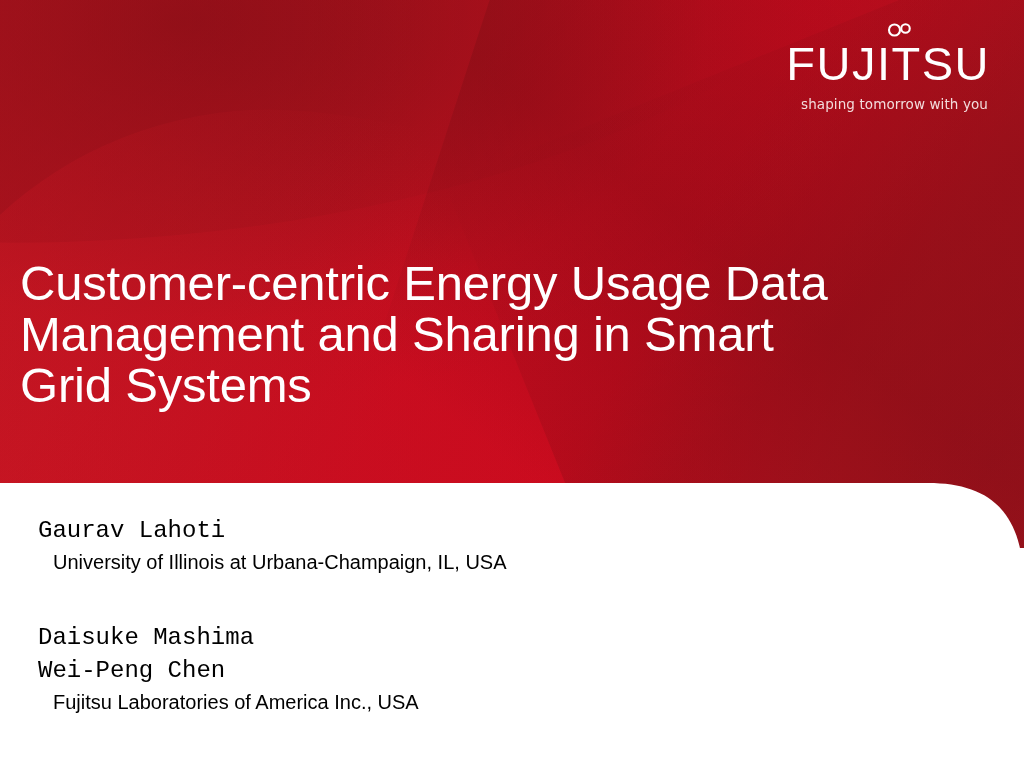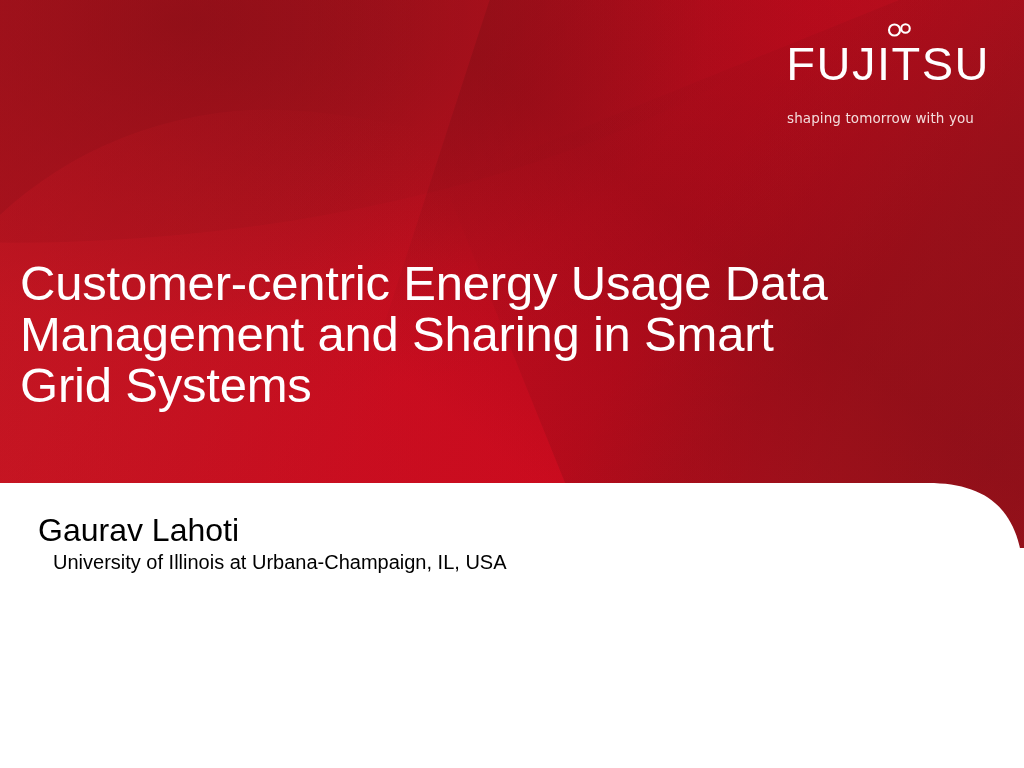--- a/index.html
+++ b/index.html
@@ -163,21 +163,21 @@
     margin: 0;
     padding-top: 14px;
     white-space: nowrap;
   }
   .logo-tagline {
     font-family: "DejaVu Sans", "Liberation Sans", sans-serif;
     font-size: 13.5px;
     font-weight: 400;
     color: #f3dcdc;
     letter-spacing: 0.1px;
-    margin: 14px;
+    margin: 0;
     padding-top: 9px;
     padding-right: 2px;
     white-space: nowrap;
   }
 
   
   .title {
     position: absolute;
     left: 20px;
     top: 258px;
@@ -196,22 +196,22 @@
     position: absolute;
     left: 38px;
     top: 514px;
     width: 860px;
     color: #000000;
   }
   .author-group { margin-bottom: 0; }
   .author-group + .author-group { margin-top: 44px; }
 
   .author-name {
-    font-family: Liberation Sans, sans-serif;
-    font-size: 32px;
+    font-family: Liberation Mono, monospace;
+    font-size: 24px;
     font-weight: 400;
     line-height: 33px;
     color: #000000;
     white-space: nowrap;
   }
   .author-affil {
     font-family: "Liberation Sans", "DejaVu Sans", sans-serif;
     font-size: 20px;
     font-weight: 400;
     line-height: 30px;
@@ -255,16 +255,21 @@
 Management and Sharing in Smart
 Grid Systems</div>
 
   <div class="authors">
 
     <div class="author-group">
       <div class="author-name">Gaurav Lahoti</div>
       <div class="author-affil">University of Illinois at Urbana-Champaign, IL, USA</div>
     </div>
 
+    <div class="author-group">
+      <div class="author-name">Daisuke Mashima</div>
+      <div class="author-name">Wei-Peng Chen</div>
+      <div class="author-affil">Fujitsu Laboratories of America Inc., USA</div>
+    </div>
 
   </div>
 
 </div>
 
 </body></html>

